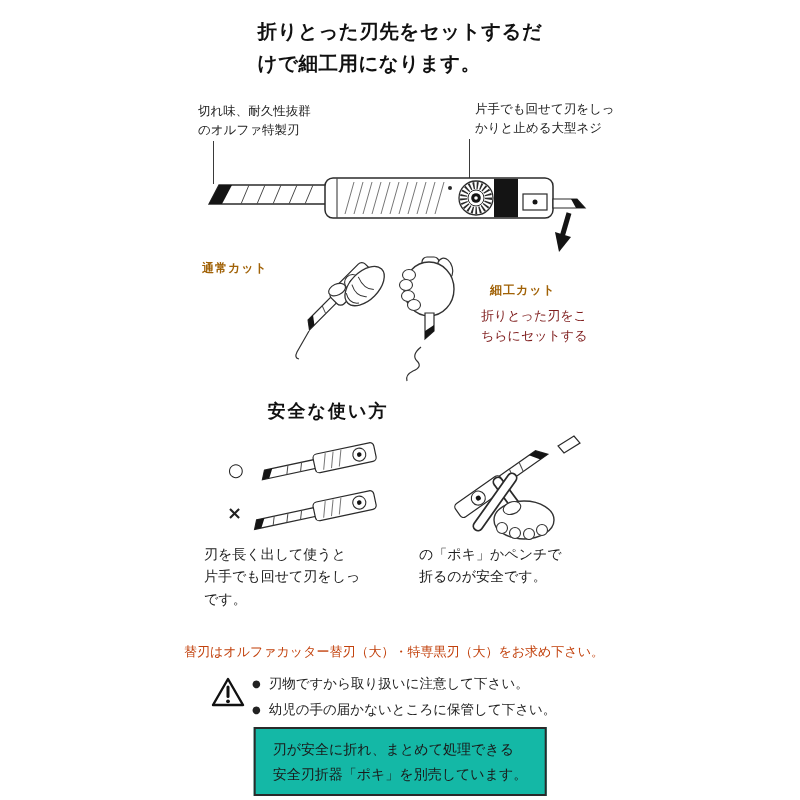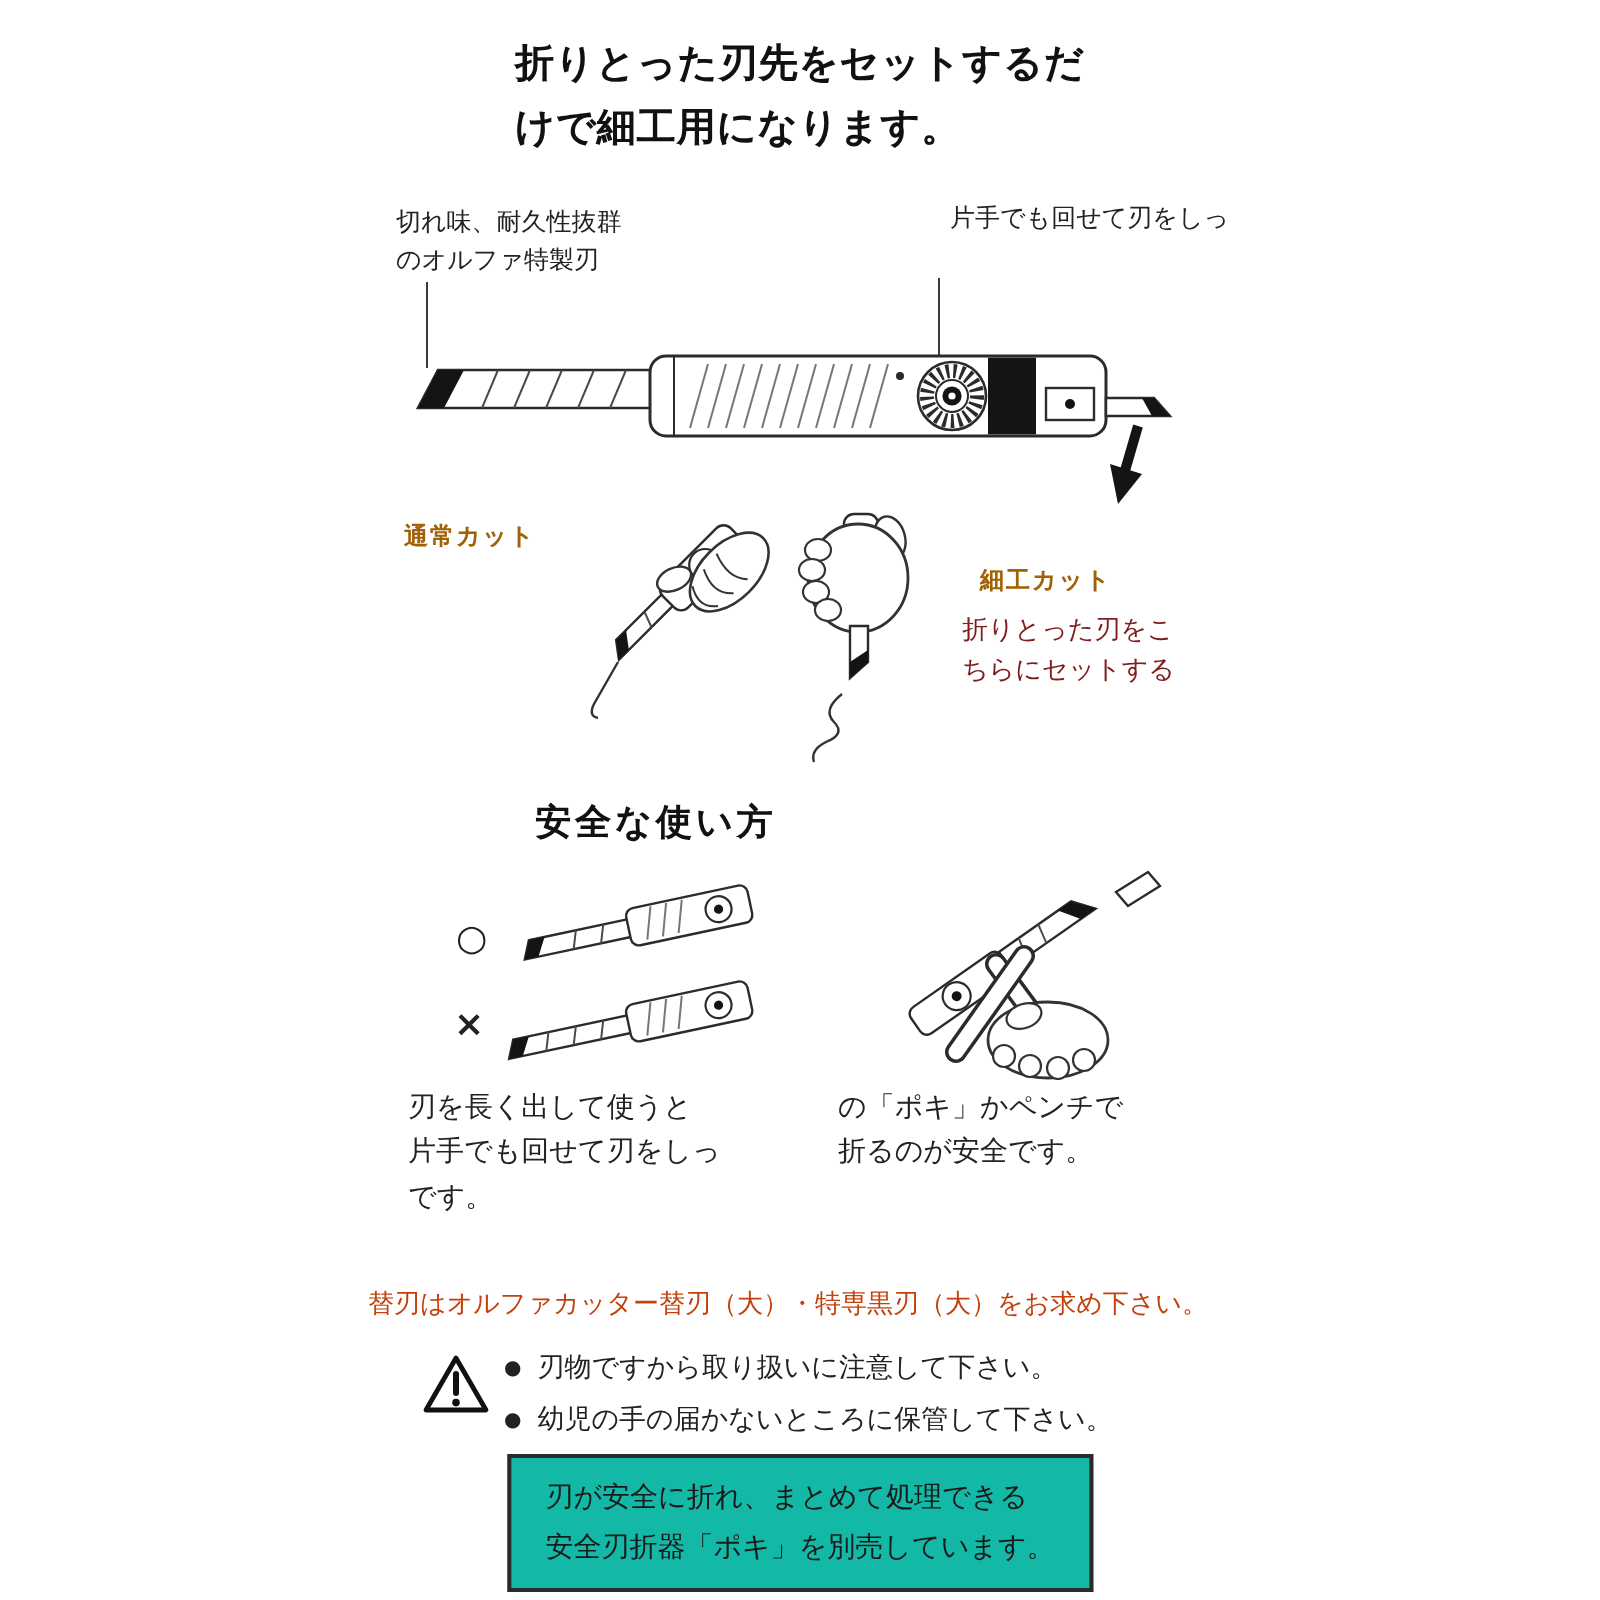--- a/index.html
+++ b/index.html
@@ -40,20 +40,21 @@
   </div>
 
   <div class="abs small-note" style="left:198px; top:102px;">
     <div>切れ味、耐久性抜群</div>
     <div>のオルファ特製刃</div>
   </div>
   <div class="abs leader" style="left:213px; top:141px; height:43px;"></div>
 
   <div class="abs small-note" style="left:444px; top:100px;margin-left:31px;">
     <div>片手でも回せて刃をしっ</div>
+    <div>かりと止める大型ネジ</div>
   </div>
   <div class="abs leader" style="left:469px; top:139px; height:41px;"></div>
 
   <svg class="abs" style="left:203px; top:158px;" width="390" height="80" viewBox="0 0 390 80">
 
     <polygon points="16,27 126,27 126,46 6,46" fill="#fff" stroke="#2b2b2b" stroke-width="1.3"></polygon>
     <polygon points="16,27 29,27 19,46 6,46" fill="#141414"></polygon>
     <g stroke="#4a4a4a" stroke-width="1">
       <line x1="46" y1="27" x2="38" y2="46"></line>
       <line x1="62" y1="27" x2="54" y2="46"></line>

